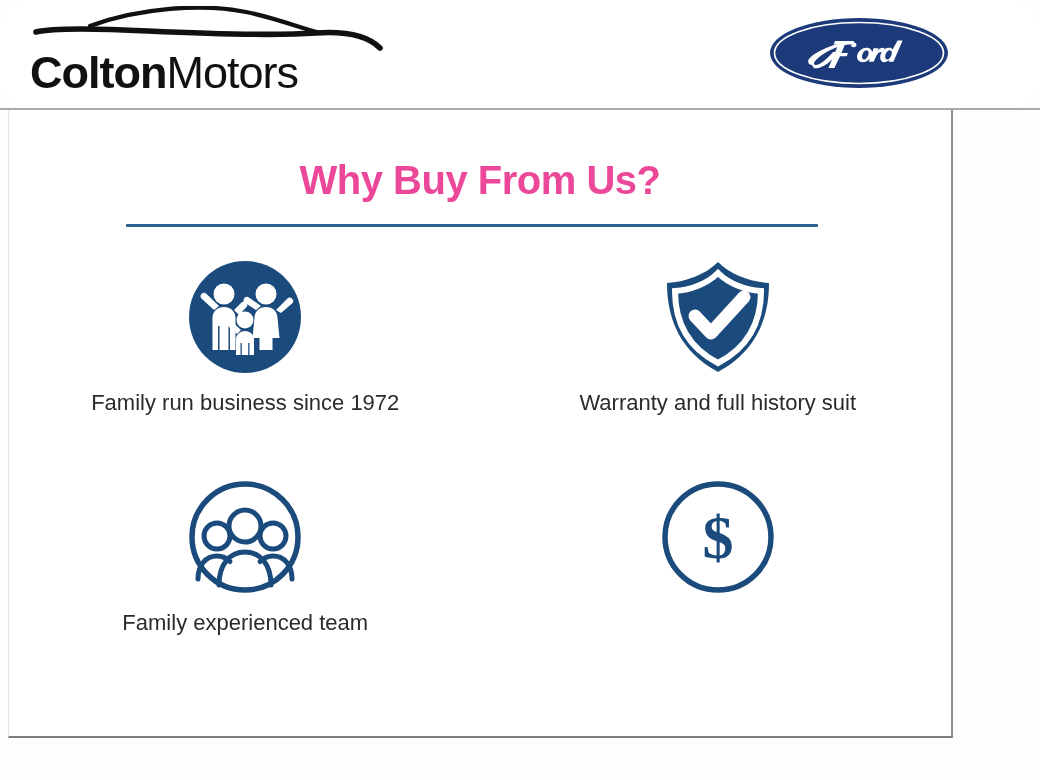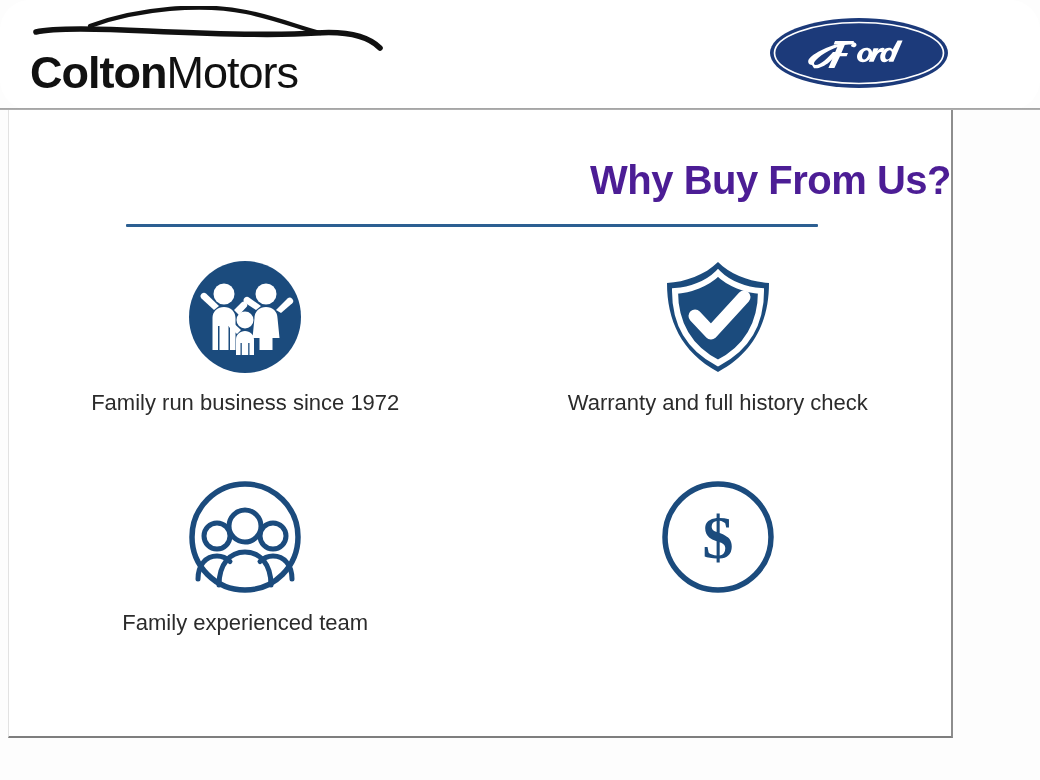--- a/index.html
+++ b/index.html
@@ -79,24 +79,24 @@
     background: #ffffff;
     border-right: 2px solid #8d8d8d;
     border-bottom: 2px solid #7e7e7e;
     border-left: 1px solid #e2e2e2;
   }
 
   #panel-title {
     position: absolute;
     left: 0; top: 48px;
     width: 100%;
-    text-align: right;
+    text-align: center;
     font-size: 40px;
     font-weight: 700;
-    color: #4c1d95;
+    color: #ec4899;
     letter-spacing: -0.5px;
   }
 
   #title-divider {
     position: absolute;
     left: 117px; top: 114px;
     width: 692px;
     height: 3px;
     background: #2c5f92;
     border-radius: 1px;
@@ -219,21 +219,21 @@
         </svg>
         <div class="feature-label">Family run business since 1972</div>
       </div>
 
       <div class="feature-cell" id="cell-warranty">
         <svg class="feature-icon" viewBox="0 0 118 118">
           <path d="M59 4 C72 17 92 24 110 25 C110 62 96 94 59 114 C22 94 8 62 8 25 C26 24 46 17 59 4 Z" fill="#1b4b7d"></path>
           <path d="M59 15 C70 26 87 32 102 33 C102 63 90 89 59 105 C28 89 16 63 16 33 C31 32 48 26 59 15 Z" fill="none" stroke="#ffffff" stroke-width="6"></path>
           <path d="M36 58 L52 75 L85 39" fill="none" stroke="#ffffff" stroke-width="13" stroke-linecap="round" stroke-linejoin="round"></path>
         </svg>
-        <div class="feature-label">Warranty and full history check</div>
+        <div class="feature-label">Warranty and full history suit</div>
       </div>
 
       <div class="feature-cell" id="cell-team">
         <svg class="feature-icon" viewBox="0 0 118 118">
           <circle cx="59" cy="59" r="53" fill="none" stroke="#1b4b7d" stroke-width="5.5"></circle>
           <g fill="none" stroke="#1b4b7d" stroke-width="5" stroke-linecap="round" stroke-linejoin="round">
             <circle cx="31" cy="58" r="13"></circle>
             <path d="M12 101 C12 87 20 78 31 78 C36 78 40.5 80 44 83.5"></path>
             <circle cx="87" cy="58" r="13"></circle>
             <path d="M106 101 C106 87 98 78 87 78 C82 78 77.5 80 74 83.5"></path>

